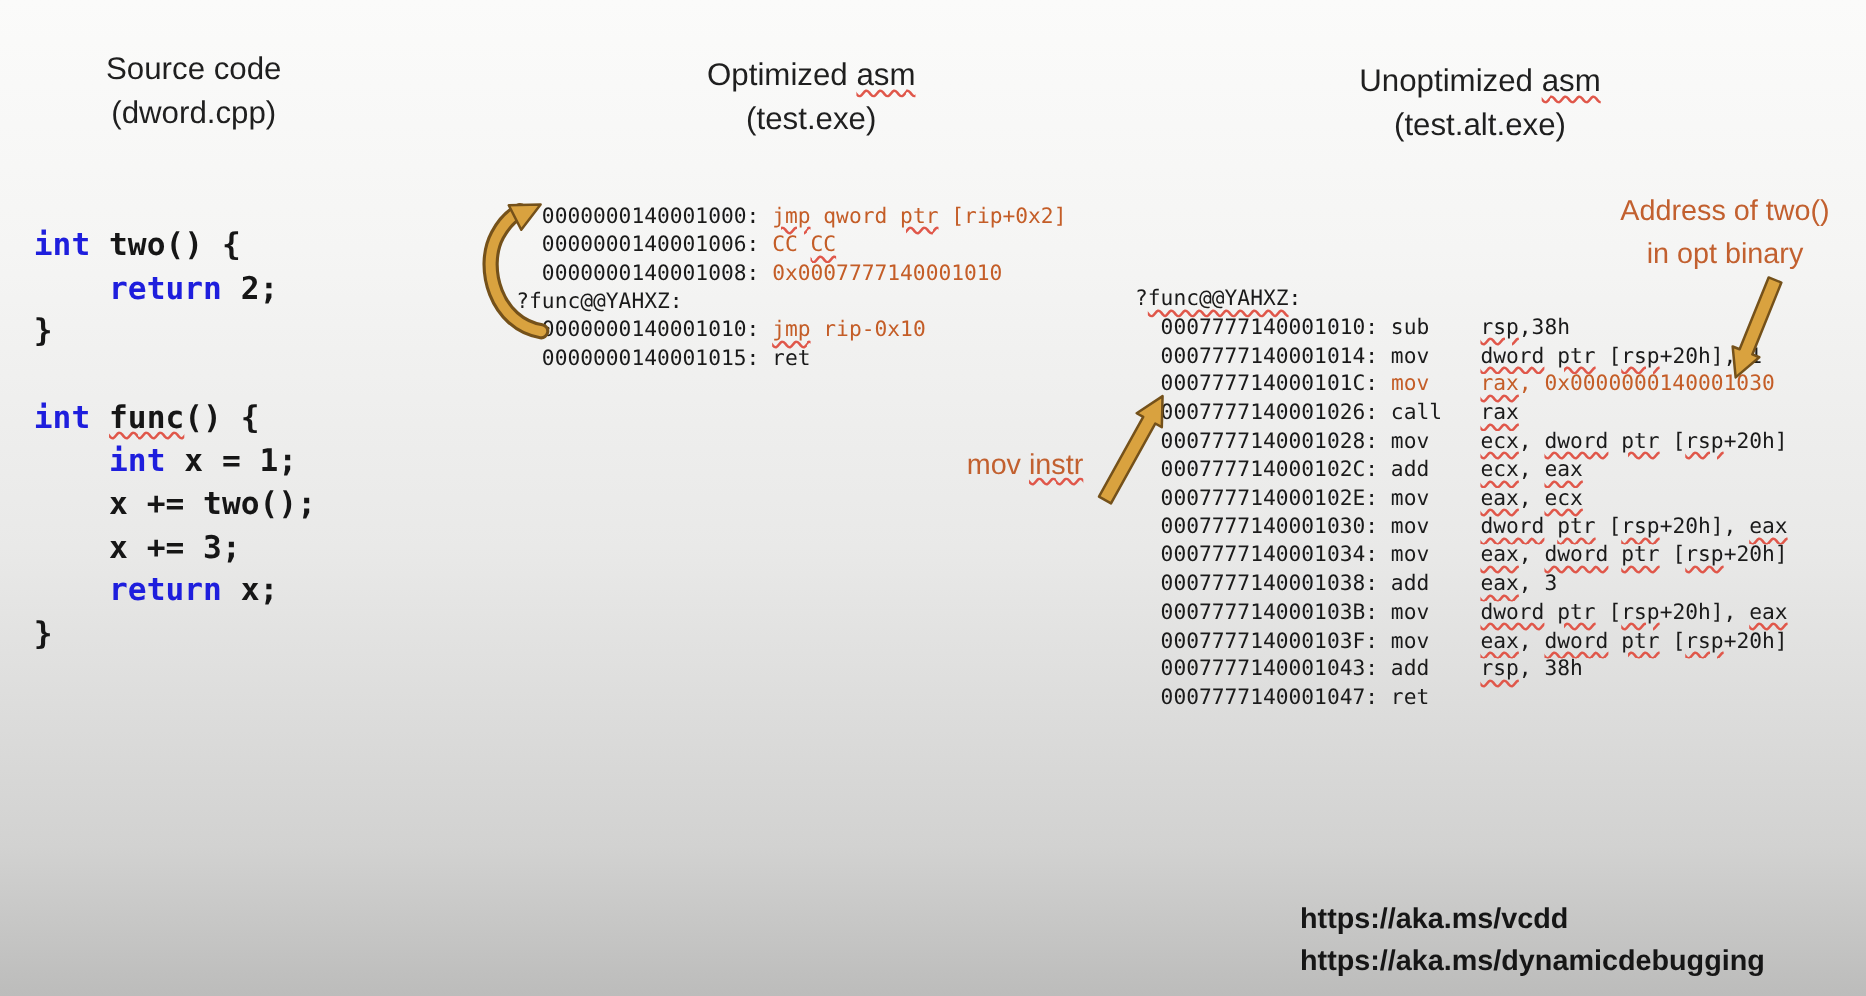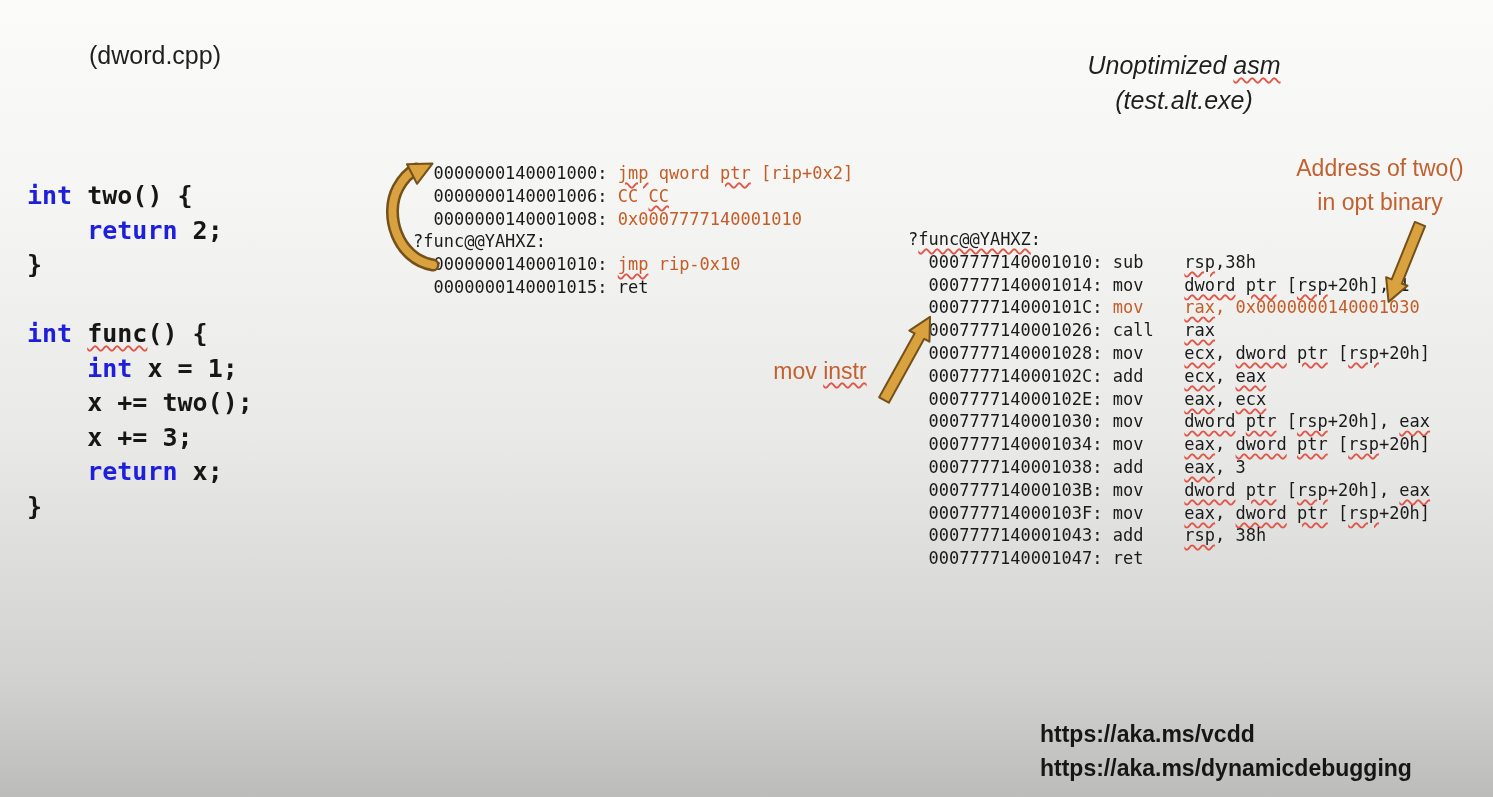--- a/index.html
+++ b/index.html
@@ -25,23 +25,28 @@
   .arrow{fill:var(--arrowFill);stroke:var(--arrowStroke);stroke-width:2;stroke-linejoin:round;}
   .loopOut{fill:none;stroke:var(--arrowStroke);stroke-width:13;stroke-linecap:round;}
   .loopIn{fill:none;stroke:var(--arrowFill);stroke-width:8;stroke-linecap:round;}
 </style>
 </head>
 <body>
 
 <div class="slide">
 
   <div class="abs hdr" style="left:35px;top:38px;width:240px;">
+      <div><span>Source code</span></div>
       <div><span>(dword.cpp)</span></div>
     </div>
-  <div class="abs hdr" style="left:1054px;top:48px;width:260px;font-style:italic;">
+  <div class="abs hdr" style="left:529px;top:43px;width:240px;">
+      <div><span>Optimized </span><span class="s">asm</span></div>
+      <div><span>(test.exe)</span></div>
+    </div>
+  <div class="abs hdr" style="left:1054px;top:48px;width:260px;">
       <div><span>Unoptimized </span><span class="s">asm</span></div>
       <div><span>(test.alt.exe)</span></div>
     </div>
 
   <div class="abs code src" style="left:27px;top:179px;"><div><span class="b">int</span><span> two() {</span></div><div><span>    </span><span class="b">return</span><span> 2;</span></div><div><span>}</span></div><div><span> </span></div><div><span class="b">int</span><span> </span><span class="s">func</span><span>() {</span></div><div><span>    </span><span class="b">int</span><span> x = 1;</span></div><div><span>    x += two();</span></div><div><span>    x += 3;</span></div><div><span>    </span><span class="b">return</span><span> x;</span></div><div><span>}</span></div></div>
 
   <div class="abs code asm" style="left:413px;top:162px;"><div><span>  0000000140001000: </span><span class="o s">jmp</span><span class="o"> qword </span><span class="o s">ptr</span><span class="o"> [rip+0x2]</span></div><div><span>  0000000140001006: </span><span class="o">CC </span><span class="o s">CC</span></div><div><span>  0000000140001008: </span><span class="o">0x0007777140001010</span></div><div><span>?func@@YAHXZ:</span></div><div><span>  0000000140001010: </span><span class="o s">jmp</span><span class="o"> rip-0x10</span></div><div><span>  0000000140001015: ret</span></div></div>
 
   <div class="abs code asm" style="left:908px;top:228px;"><div><span>?</span><span class="s">func@@YAHXZ</span><span>:</span></div><div><span>  0007777140001010: sub    </span><span class="s">rsp</span><span>,38h</span></div><div><span>  0007777140001014: mov    </span><span class="s">dword</span><span> </span><span class="s">ptr</span><span> [</span><span class="s">rsp</span><span>+20h], 1</span></div><div><span>  000777714000101C: </span><span class="o">mov    </span><span class="o s">rax</span><span class="o">, 0x0000000140001030</span></div><div><span>  0007777140001026: call   </span><span class="s">rax</span></div><div><span>  0007777140001028: mov    </span><span class="s">ecx</span><span>, </span><span class="s">dword</span><span> </span><span class="s">ptr</span><span> [</span><span class="s">rsp</span><span>+20h]</span></div><div><span>  000777714000102C: add    </span><span class="s">ecx</span><span>, </span><span class="s">eax</span></div><div><span>  000777714000102E: mov    </span><span class="s">eax</span><span>, </span><span class="s">ecx</span></div><div><span>  0007777140001030: mov    </span><span class="s">dword</span><span> </span><span class="s">ptr</span><span> [</span><span class="s">rsp</span><span>+20h], </span><span class="s">eax</span></div><div><span>  0007777140001034: mov    </span><span class="s">eax</span><span>, </span><span class="s">dword</span><span> </span><span class="s">ptr</span><span> [</span><span class="s">rsp</span><span>+20h]</span></div><div><span>  0007777140001038: add    </span><span class="s">eax</span><span>, 3</span></div><div><span>  000777714000103B: mov    </span><span class="s">dword</span><span> </span><span class="s">ptr</span><span> [</span><span class="s">rsp</span><span>+20h], </span><span class="s">eax</span></div><div><span>  000777714000103F: mov    </span><span class="s">eax</span><span>, </span><span class="s">dword</span><span> </span><span class="s">ptr</span><span> [</span><span class="s">rsp</span><span>+20h]</span></div><div><span>  0007777140001043: add    </span><span class="s">rsp</span><span>, 38h</span></div><div><span>  0007777140001047: ret</span></div></div>
 

